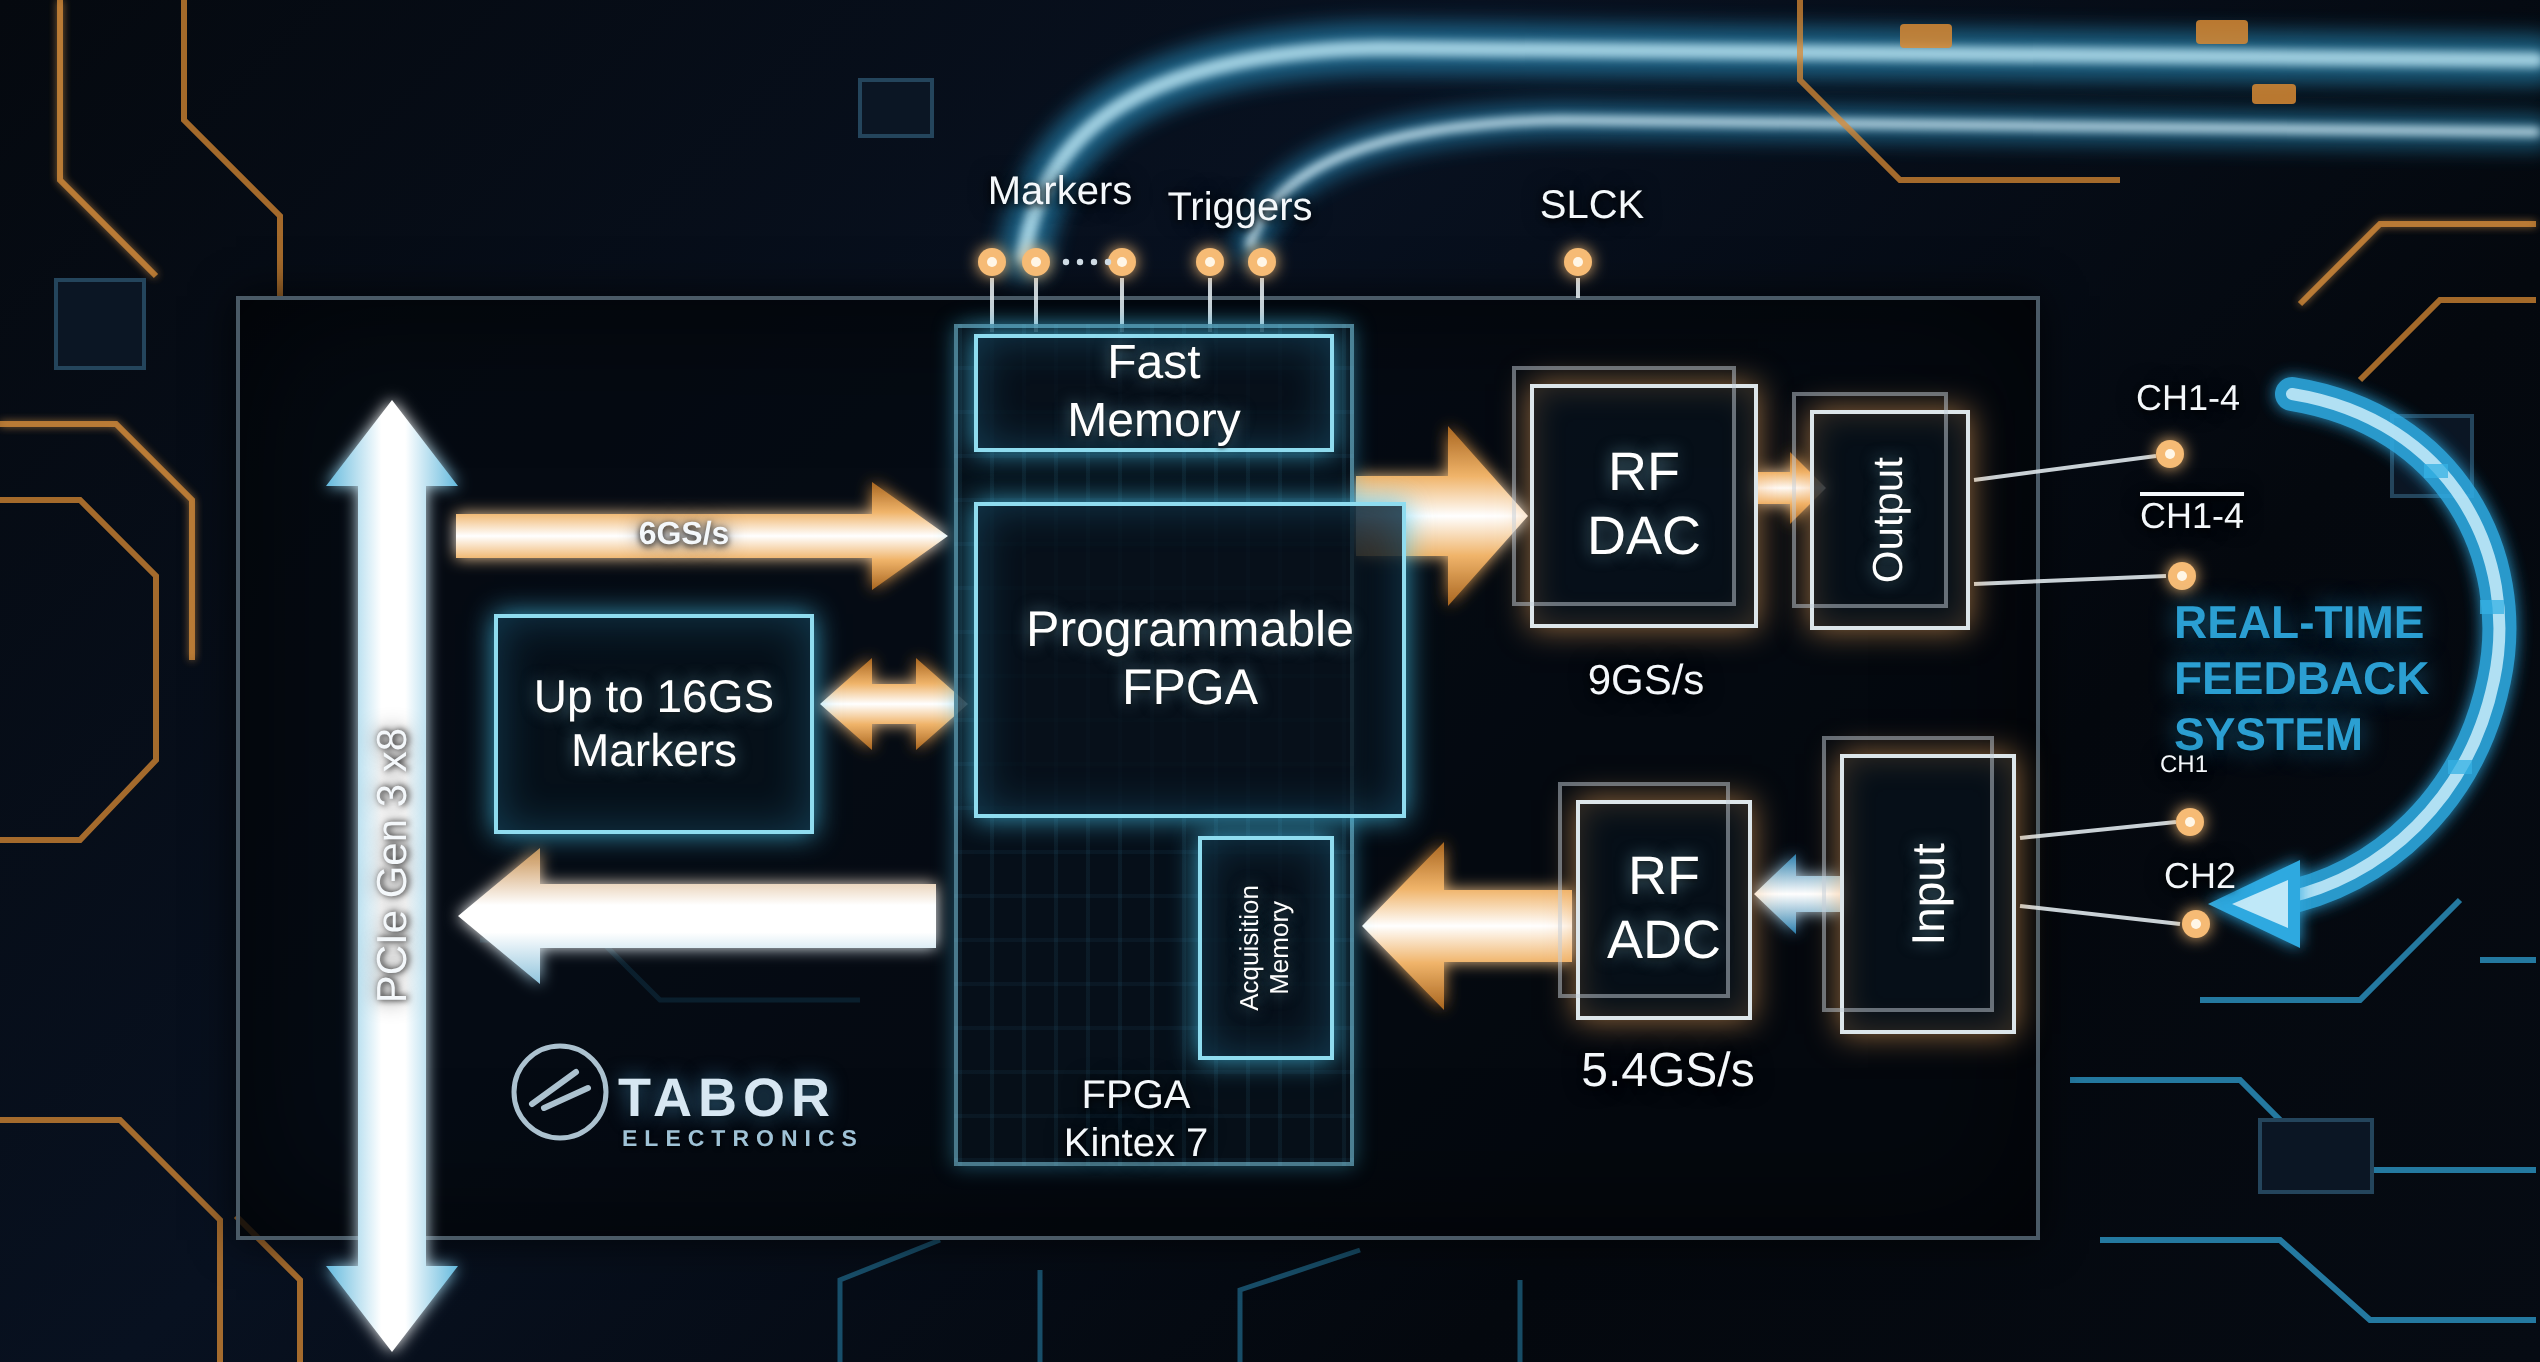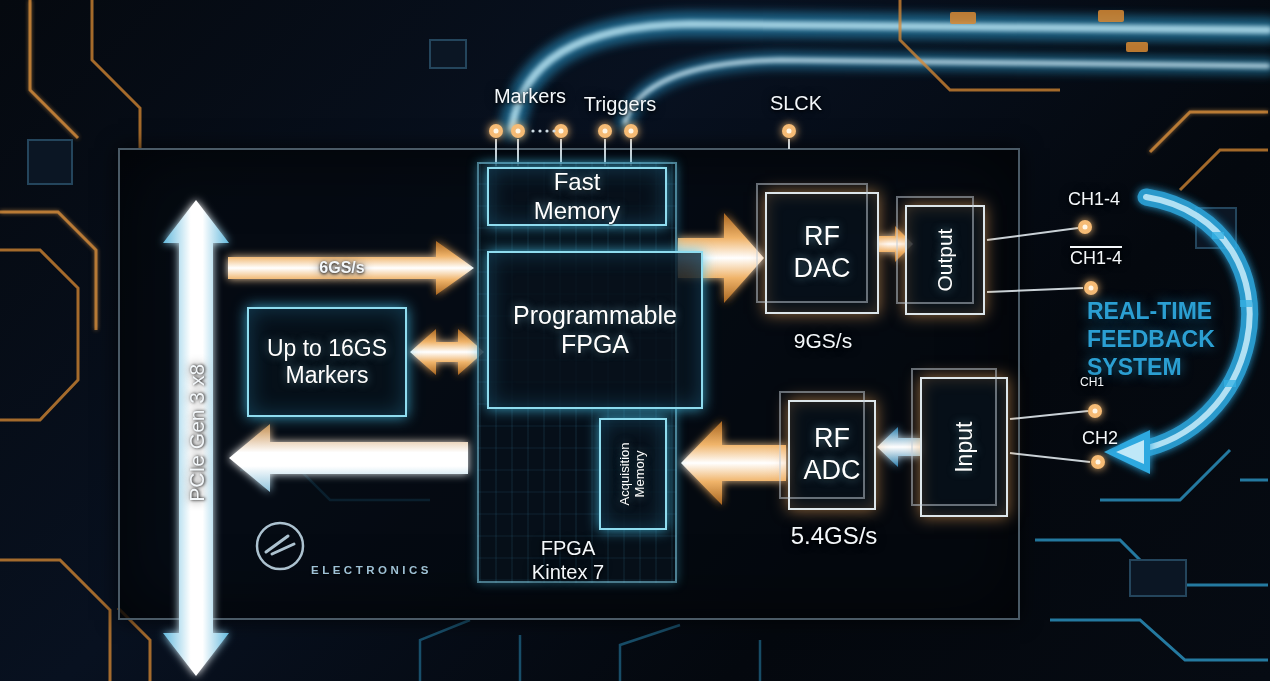--- a/index.html
+++ b/index.html
@@ -269,15 +269,16 @@
 FEEDBACK
 SYSTEM</div>
 
   <div class="lbl" style="left:1080px;top:375px;font-size:12px">CH1</div>
   <div class="lbl" style="left:1082px;top:428px;font-size:18px">CH2</div>
 
   <svg class="layer" style="left:252px;top:518px" width="56" height="56" viewBox="0 0 56 56">
     <circle cx="28" cy="28" r="23" fill="none" stroke="#bfd6e4" stroke-width="2.5" opacity=".9"></circle>
     <path d="M 14 34 L 36 18 M 20 36 L 42 26" stroke="#bfd6e4" stroke-width="3" fill="none" stroke-linecap="round" opacity=".9"></path>
   </svg>
+  <div class="lbl brandname" style="left:309px;top:533px;font-size:27px">TABOR</div>
   <div class="lbl brandsub" style="left:311px;top:563px;font-size:11.5px">ELECTRONICS</div>
 
 </div>
 
 </body></html>

